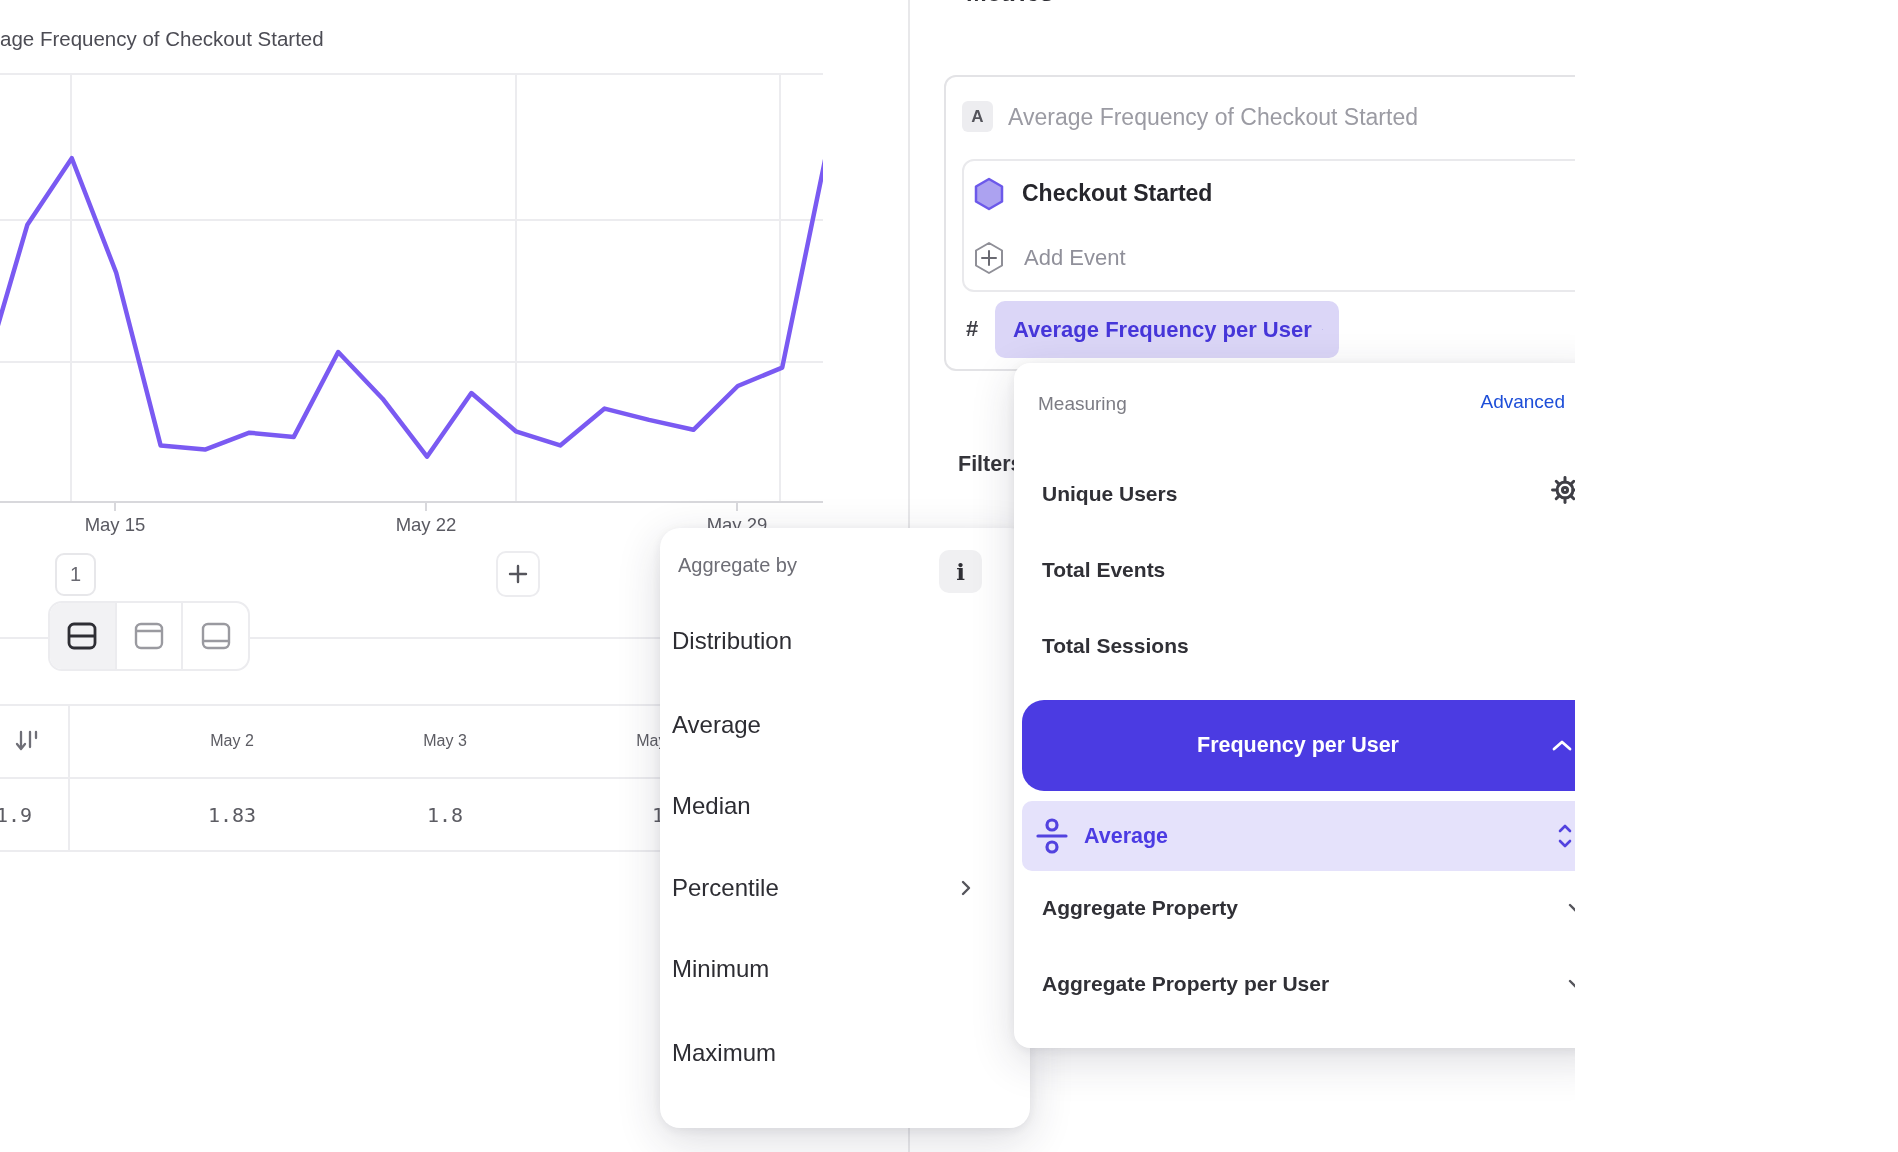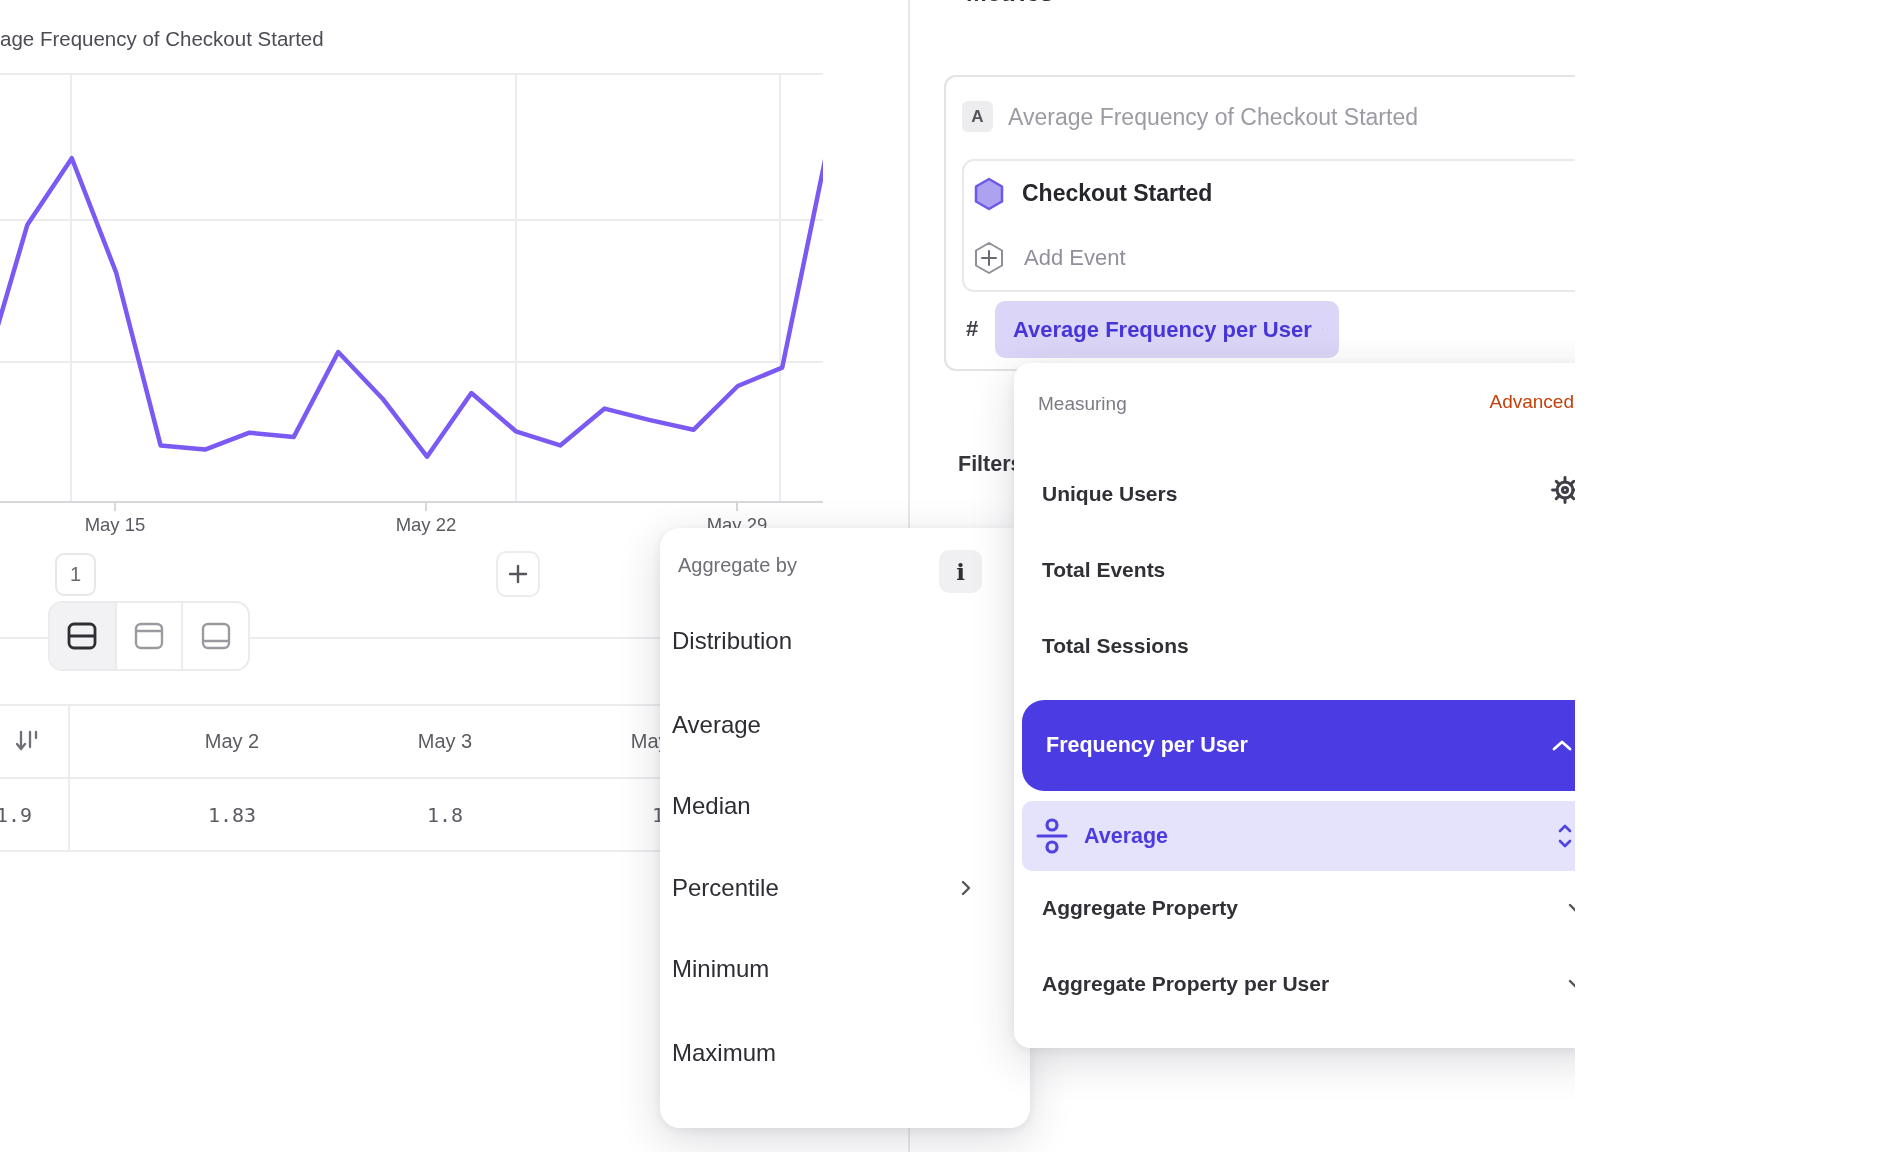--- a/index.html
+++ b/index.html
@@ -22,21 +22,21 @@
   .divider2{left:0;top:637px;width:908px;height:2px;background:#ececef;}
   .toggle-group{left:48px;top:601px;width:198px;height:66px;border:2px solid #ececef;border-radius:14px;
                 background:#fff;display:flex;overflow:hidden;}
   .toggle-cell{flex:1;display:flex;align-items:center;justify-content:center;border-right:2px solid #ececef;}
   .toggle-cell:last-child{border-right:none;}
   .toggle-cell.sel{background:#f2f2f4;}
 
   
   .tline{left:0;width:908px;height:2px;background:#ececef;}
   .tvline{left:68px;top:704px;width:2px;height:148px;background:#ececef;}
-  .th{top:727px;height:28px;line-height:28px;text-align:center;font-size:20px;color:#5c5c63;}
+  .th{top:727px;height:28px;line-height:28px;text-align:center;font-size:16px;color:#5c5c63;}
   .td{top:800px;height:30px;line-height:30px;text-align:center;font-size:20px;color:#5c5c63;
       font-family:"DejaVu Sans Mono",monospace;}
 
   
   .vsplit{left:908px;top:0;width:2px;height:1152px;background:#e8e8ea;}
   .metrics-clip{left:966px;top:0;height:9px;overflow:hidden;}
   .metrics-clip span{display:block;margin-top:-22px;font-size:25px;font-weight:700;color:#2f2f35;}
   .plus-sliver{left:1838px;top:0;height:7px;width:34px;overflow:hidden;}
   .plus-sliver span{display:block;margin-top:-26px;font-size:34px;color:#55555c;}
   .metric-card{left:944px;top:75px;width:934px;height:292px;border:2px solid #e3e3e6;border-radius:12px;background:#fff;}
@@ -60,27 +60,27 @@
   .agg-header{position:absolute;left:18px;top:26px;font-size:20px;color:#6e6e76;font-weight:500;}
   .info-box{position:absolute;left:279px;top:22px;width:43px;height:43px;background:#f0f0f2;border-radius:10px;
             display:flex;align-items:center;justify-content:center;
             font-family:"DejaVu Serif",serif;font-size:23px;font-weight:700;color:#2f2f35;}
   .agg-item{position:absolute;left:0;width:370px;height:48px;line-height:48px;padding-left:12px;
             box-sizing:border-box;font-size:24px;font-weight:500;color:#2d2d33;}
   .agg-chev{position:absolute;right:58px;}
 
   .meas-popup{left:1014px;top:363px;width:600px;height:685px;z-index:30;border-radius:16px;}
   .meas-header{position:absolute;left:24px;top:30px;font-size:19px;color:#7c7c84;text-align:right;}
-  .meas-advanced{position:absolute;right:22px;top:28px;display:flex;align-items:center;
-                 font-size:19px;color:#c2410c;}
+  .meas-advanced{position:absolute;right:22px;top:28px;display:flex;align-items:center;gap:9px;
+                 font-size:19px;color:#1d4ed8;}
   .meas-item{position:absolute;left:0;width:600px;height:48px;line-height:48px;padding-left:28px;
              box-sizing:border-box;font-size:21px;font-weight:600;color:#303036;}
   .meas-chev{position:absolute;right:28px;}
   .sel-row{position:absolute;left:8px;top:337px;width:576px;height:91px;background:#4b3be2;border-radius:22px;
-           display:flex;align-items:center;padding:0 24px;box-sizing:border-box;}
+           display:flex;align-items:center;padding:0 24px;box-sizing:border-box;text-align:center;}
   .sel-row span{font-size:21.5px;font-weight:600;color:#ffffff;flex:1;}
   .avg-row{position:absolute;left:8px;top:438px;width:576px;height:70px;background:#e5e2fb;border-radius:10px;
            display:flex;align-items:center;padding:0 24px 0 12px;box-sizing:border-box;gap:14px;}
   .avg-row .lbl{font-size:21.5px;font-weight:600;color:#4b3be3;flex:1;}
   svg{display:block;}
 </style>
 </head>
 <body>
 
 <div class="app">

